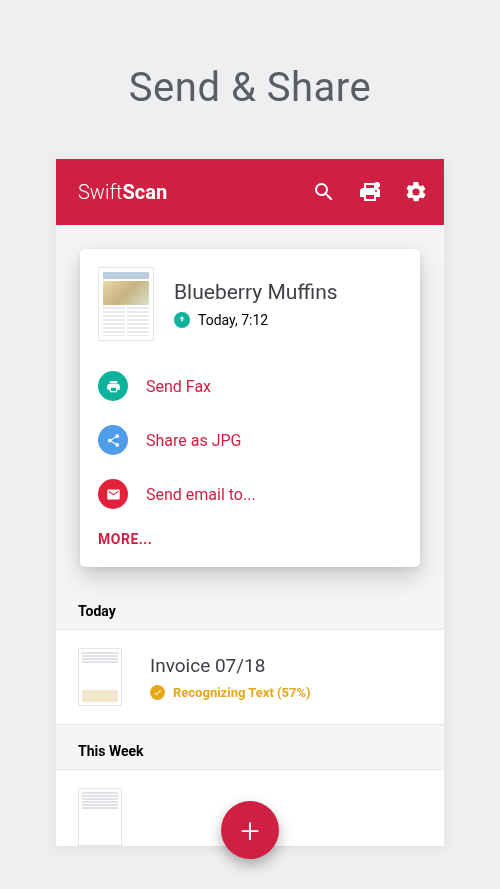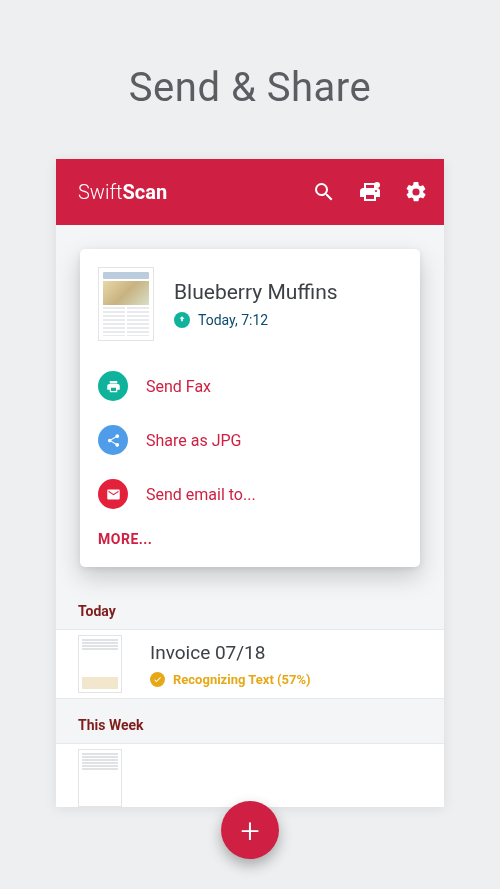--- a/index.html
+++ b/index.html
@@ -54,45 +54,45 @@
     display: flex; flex-direction: column;
     padding: 4px;
     gap: 2px;
   }
   .thumb .t-title { height: 7px; background: linear-gradient(#bcd, #bcd); border-radius: 1px; }
   .thumb .t-img { height: 26px; background: linear-gradient(135deg,#e8d9a8,#c8b280,#d8e0c8); }
   .thumb .t-row { display:flex; gap:2px; height: 30px; }
   .thumb .t-txt { flex:1; background: repeating-linear-gradient(#e8eaed, #e8eaed 2px, #fff 2px, #fff 4px); }
   .doc-meta { flex:1; }
   .doc-title { font-size: 21px; color: #3d4146; font-weight: 400; }
-  .doc-sub { display:flex; align-items:center; gap:8px; margin-top:8px; color:#0c4a6e; font-size:14px; }
+  .doc-sub { display:flex; align-items:center; gap:8px; margin-top:8px; color:#000000; font-size:14px; }
   .cloud-ico { width:16px; height:16px; border-radius:50%; background:#0fb39b; display:flex; align-items:center; justify-content:center; }
   .cloud-ico svg { fill:#fff; width:10px; height:10px; }
   .actions { margin-top: 18px; }
   .action {
     display:flex; align-items:center; gap:18px;
     padding: 12px 0;
     color: #cf1f42;
     font-size: 16px;
   }
   .action .circ {
     width: 30px; height: 30px; border-radius: 50%;
     display:flex; align-items:center; justify-content:center;
   }
   .circ.teal { background:#0fb39b; }
   .circ.blue { background:#4f9de8; }
   .circ.red  { background:#e3213b; }
   .circ svg { fill:#fff; width:15px; height:15px; }
   .more { text-align:left; color:#cf1f42; font-weight:700; font-size:14px; margin-top:10px; letter-spacing:0.5px; }
-  .section-header { font-size:14px; font-weight:700; color:#7f1d1d; padding: 36px 22px 10px; }
+  .section-header { font-size:14px; font-weight:700; color:#000000; padding: 36px 22px 10px; }
   .section-header.tight { padding-top: 18px; }
   .list-row {
     background:#fff;
     display:flex; align-items:center; gap:28px;
-    padding: 5px 22px;
+    padding: 18px 22px;
     border-top:1px solid #e6e8ea;
     border-bottom:1px solid #e6e8ea;
   }
   .row-thumb {
     width:44px; height:58px; border:1px solid #e3e4e6; background:#fff;
     padding:3px; display:flex; flex-direction:column; gap:1px;
   }
   .row-thumb .ln { height:2px; background:#e0e2e5; }
   .row-thumb .blk { height:12px; background:#f2e6cc; margin-top:auto; }
   .row-meta { flex:1; }

